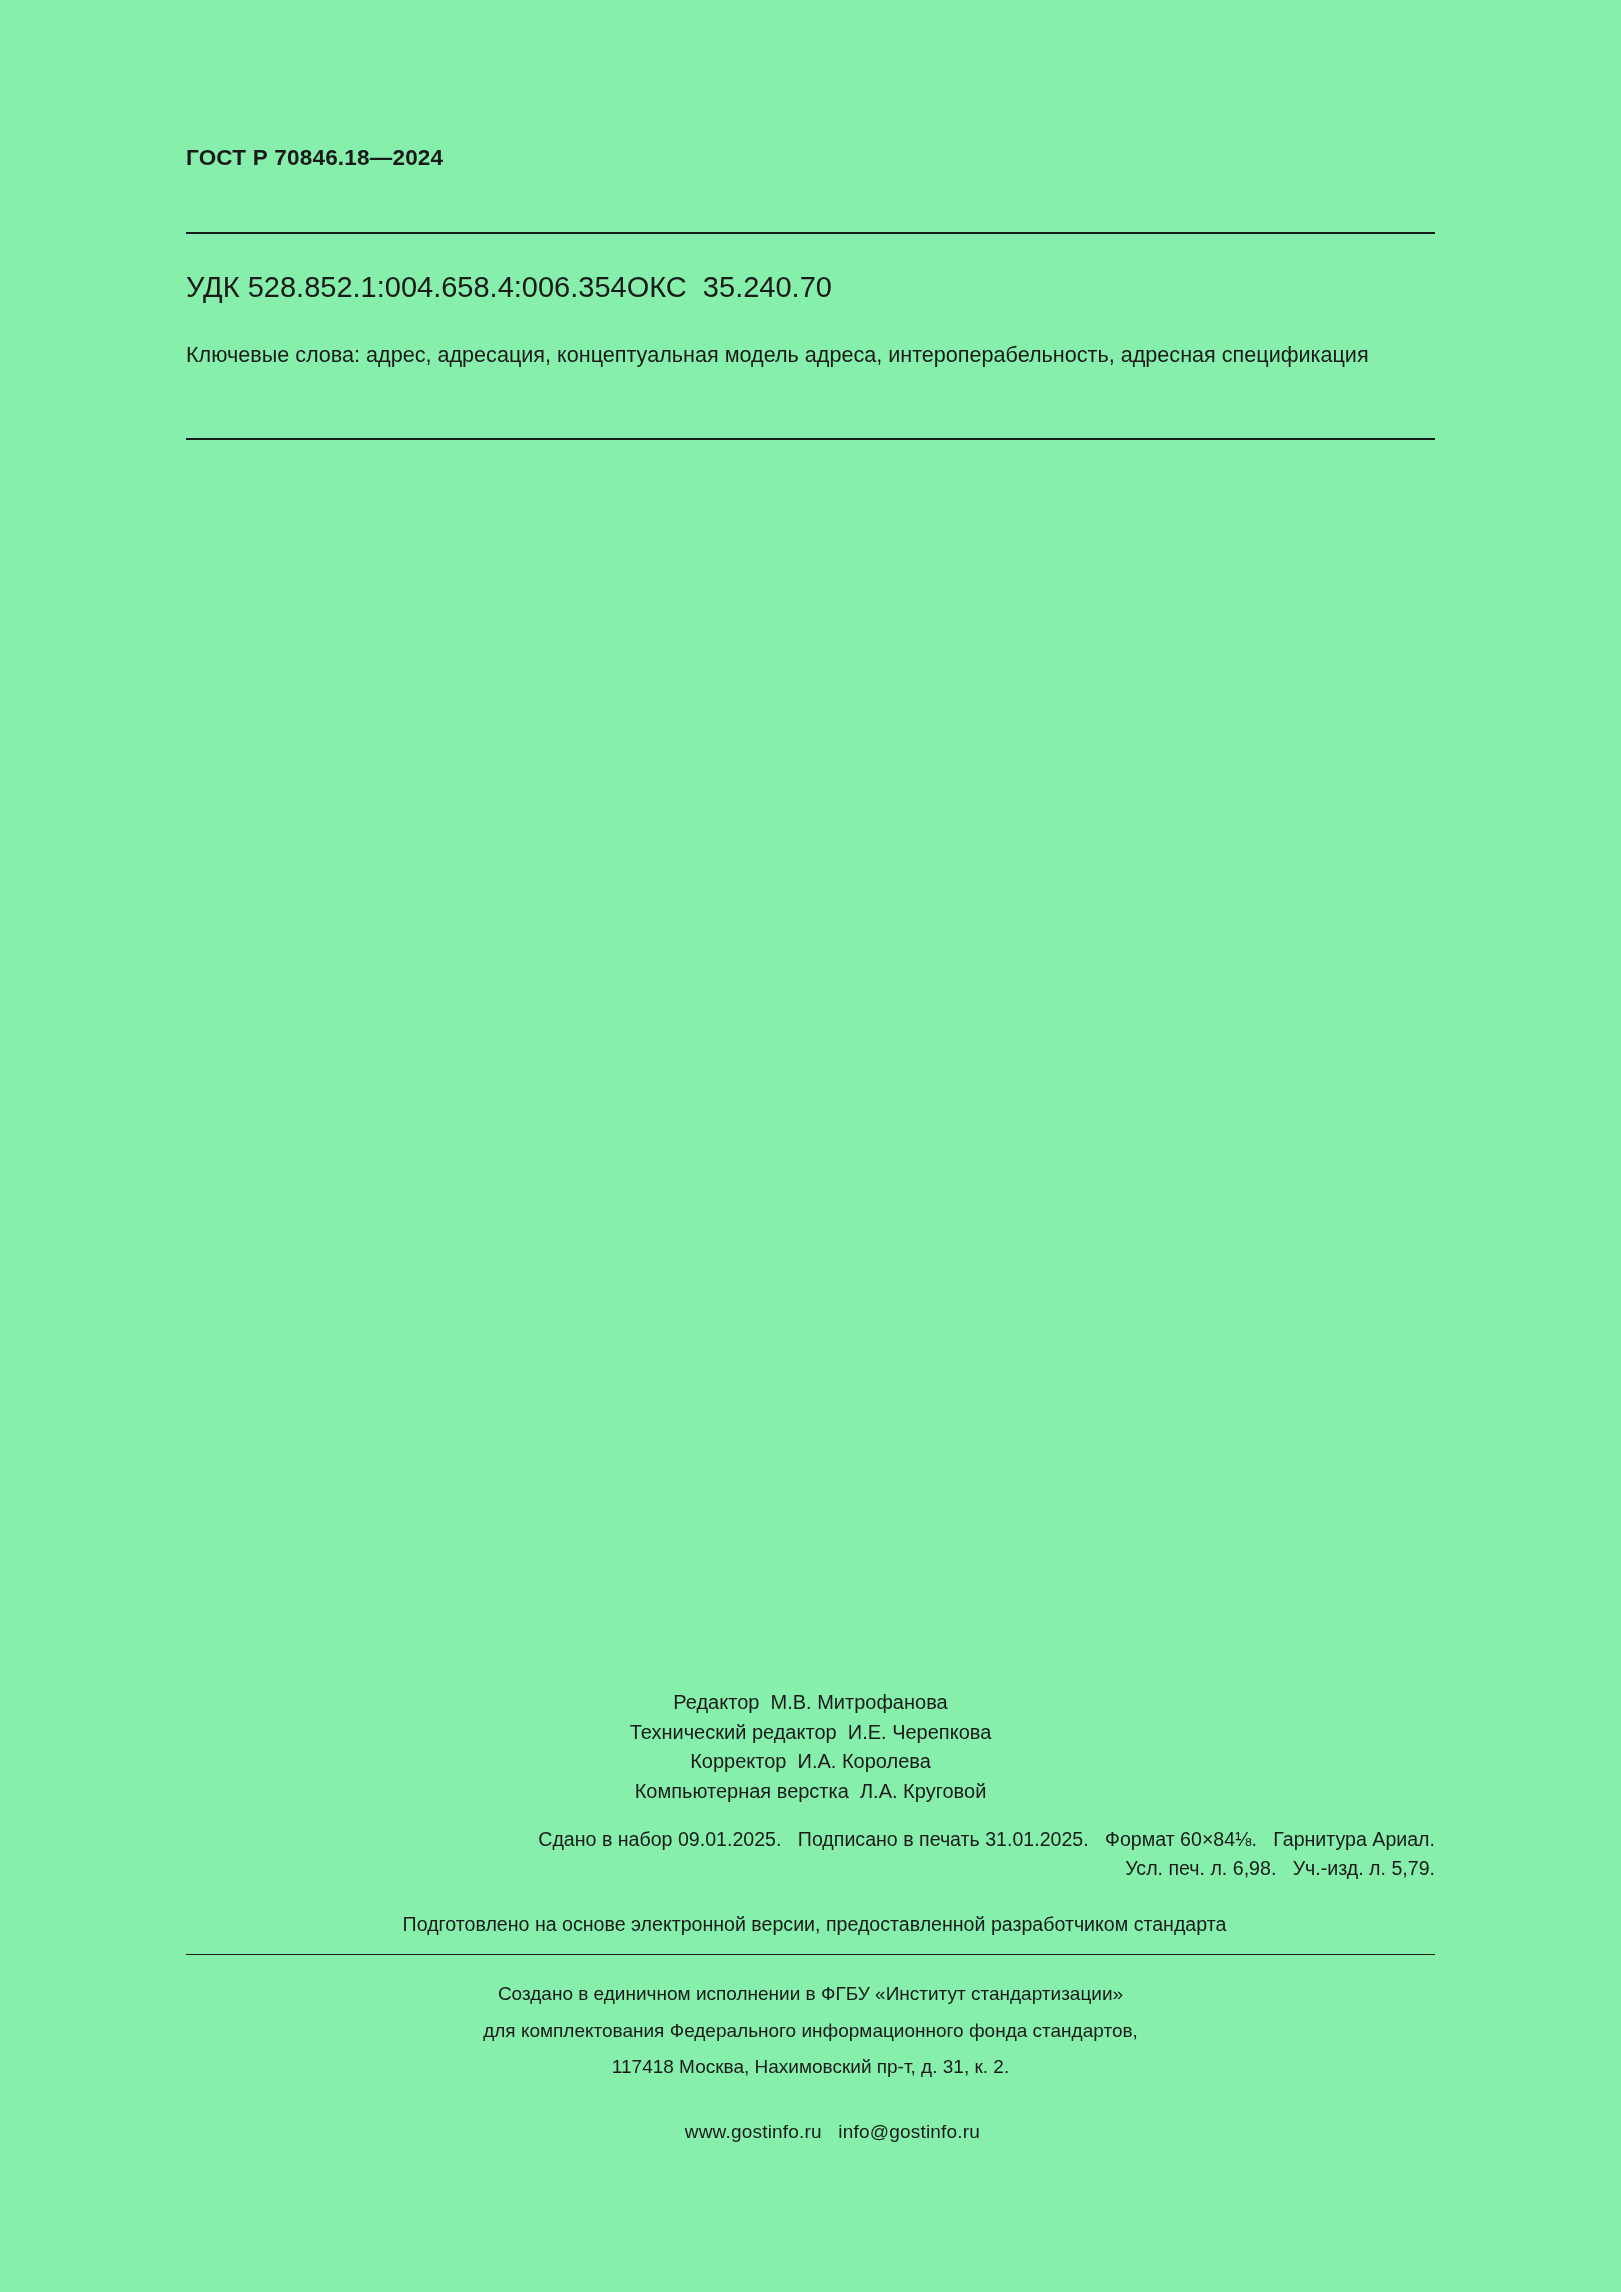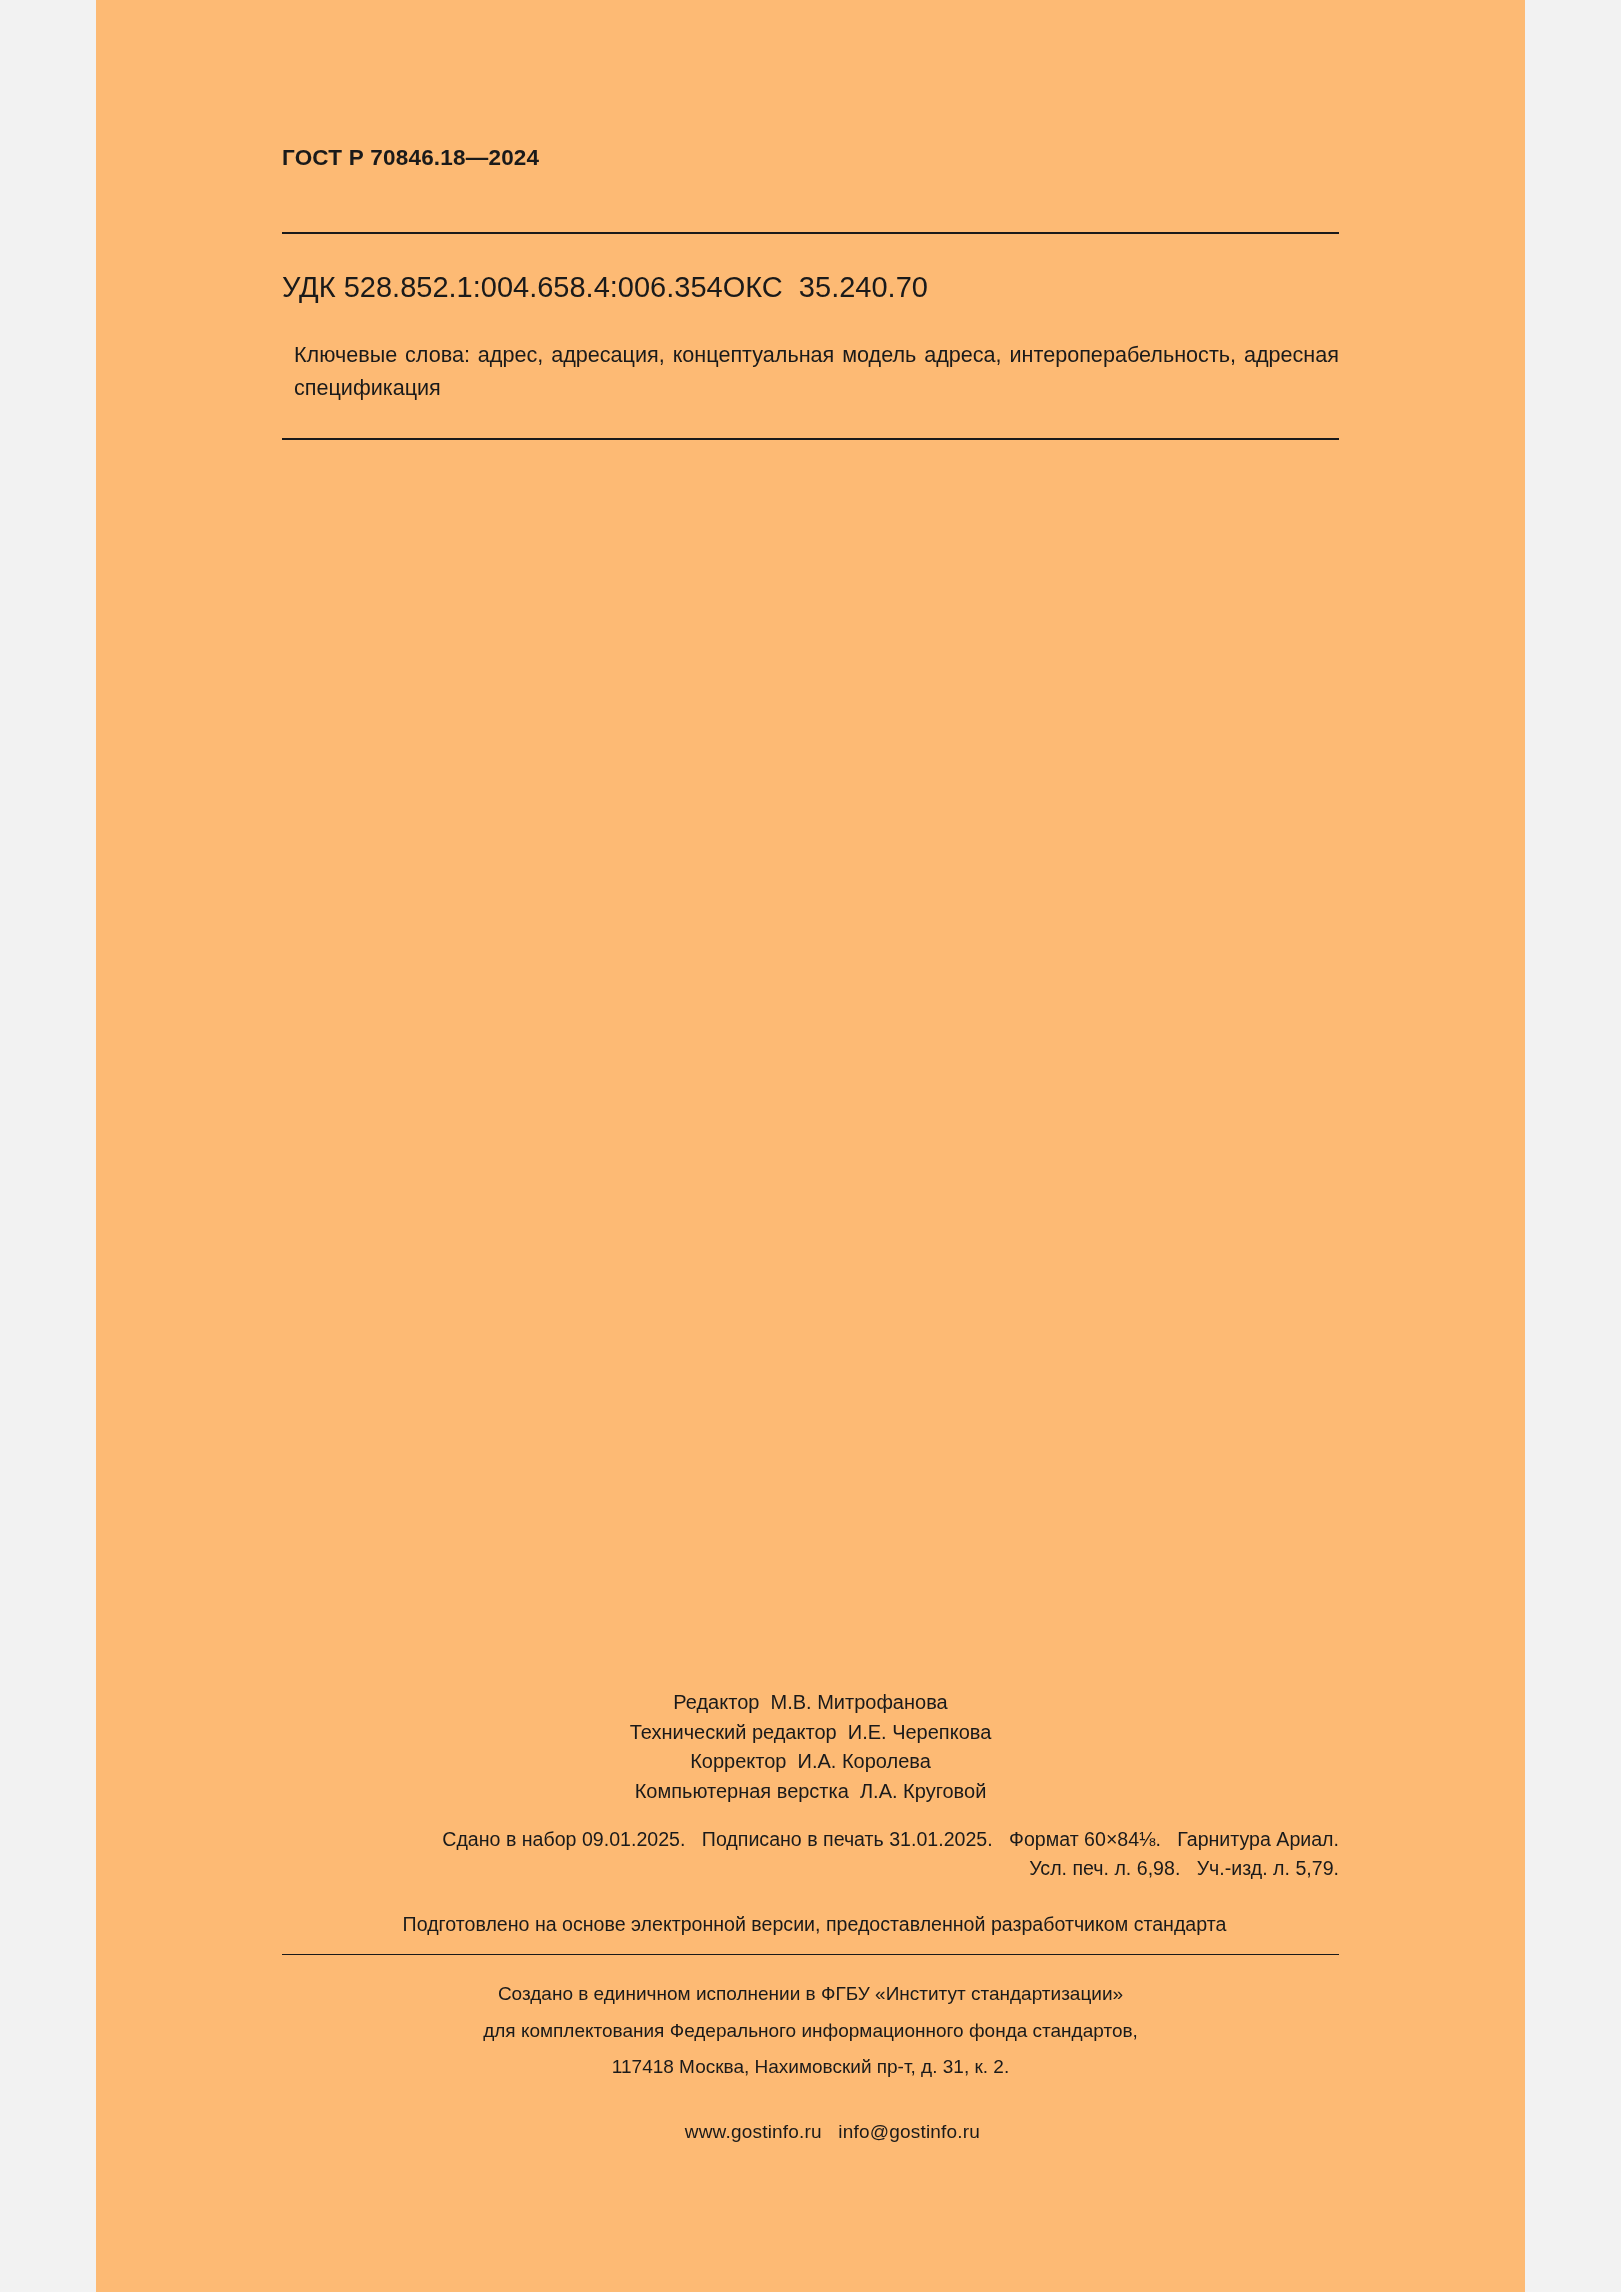--- a/index.html
+++ b/index.html
@@ -2,23 +2,23 @@
 <html lang="ru"><head>
 <meta charset="utf-8">
 <style>
   html, body {
     margin: 0;
     padding: 0;
     background: #f2f2f2;
   }
   .page {
     position: relative;
-    width: 1429px;
+    width: 1621px;
     height: 2293px;
-    background: #fdba74;
+    background: #86efac;
     margin: 0 auto;
     font-family: "Liberation Sans", sans-serif;
     color: #1a1a1a;
     overflow: hidden;
   }
   .content {
     position: absolute;
     left: 186px;
     right: 186px;
     top: 0;
@@ -55,21 +55,21 @@
     display: flex;
     align-items: baseline;
     font-size: 29px;
   }
   .udk { white-space: pre; }
   .oks { white-space: pre; }
 
   .keywords {
     position: absolute;
     top: 338px;
-    left: 12px;
+    left: 0;
     right: 0;
     font-size: 21.6px;
     line-height: 1.55;
     text-align: justify;
   }
 
   
   .credits {
     position: absolute;
     top: 1688px;

